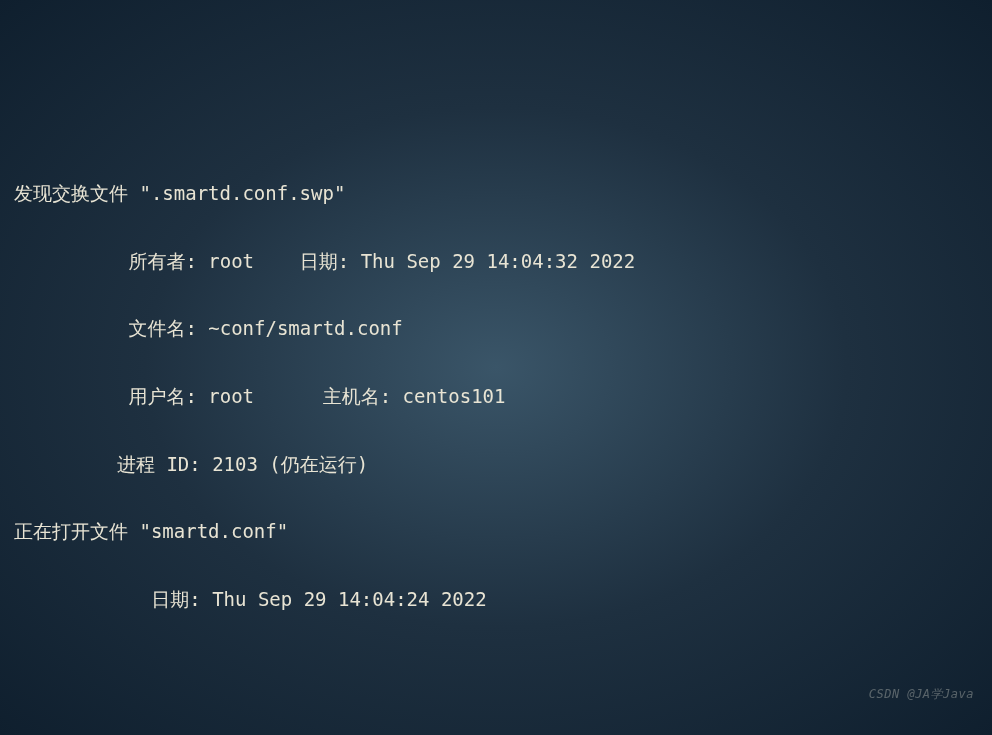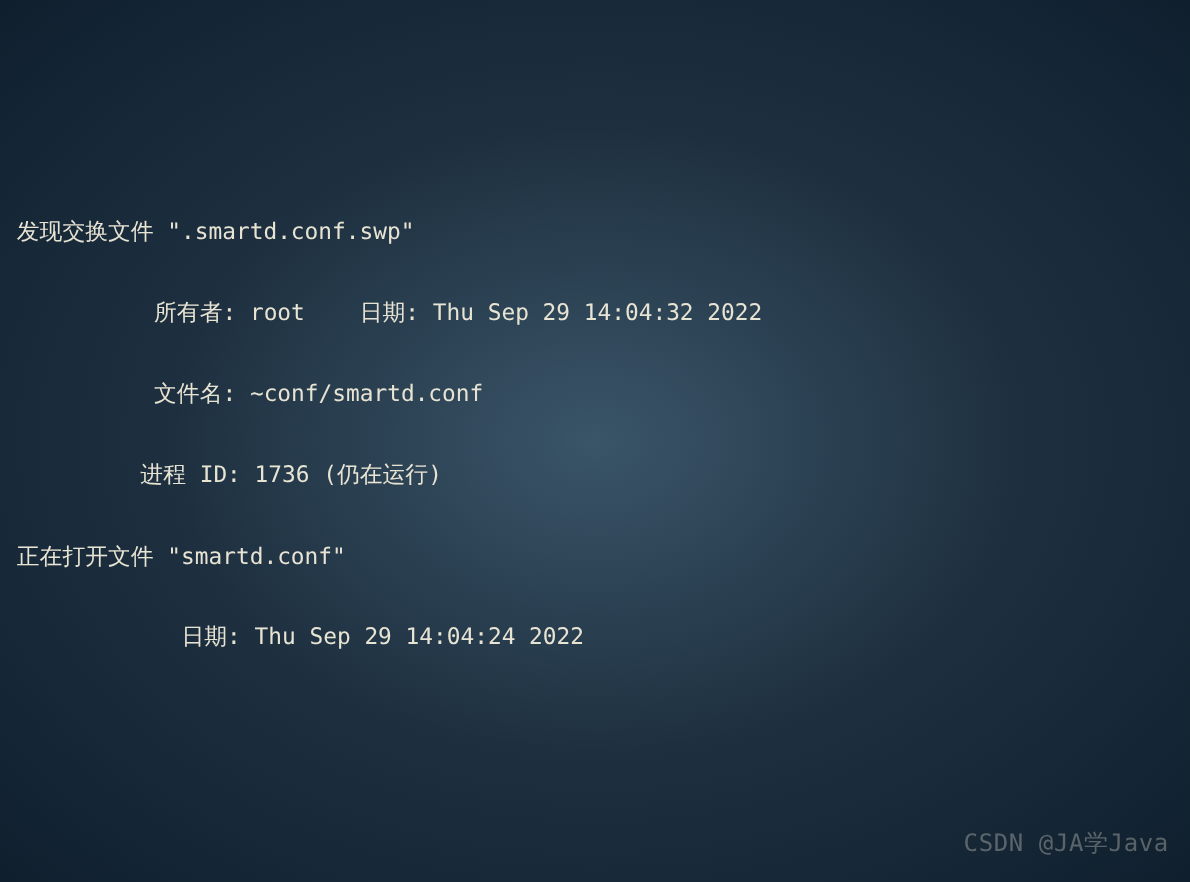--- a/index.html
+++ b/index.html
@@ -18,37 +18,39 @@
       line-height: 1.78;
       white-space: pre;
       overflow: hidden;
       position: relative;
     }
     .line {
       white-space: pre;
     }
     .watermark {
       position: absolute;
-      bottom: 14px;
+      bottom: 30px;
       right: 18px;
       color: rgba(220, 220, 210, 0.35);
-      font-size: 20px;
+      font-size: 12px;
       letter-spacing: 0.5px;
+      font-style: italic;
     }
   </style>
 </head>
 <body>
 
 
 
 <div class="terminal">
 <div class="line">发现交换文件 ".smartd.conf.swp"</div>
 <div class="line">          所有者: root    日期: Thu Sep 29 14:04:32 2022</div>
 <div class="line">          文件名: ~conf/smartd.conf</div>
-<div class="line">         进程 ID: 1736 (仍在运行)</div>
+<div class="line">          用户名: root      主机名: centos101</div>
+<div class="line">         进程 ID: 2103 (仍在运行)</div>
 <div class="line">正在打开文件 "smartd.conf"</div>
 <div class="line">            日期: Thu Sep 29 14:04:24 2022</div>
 <div class="line"></div>
 
 
 
 
 
 
 

